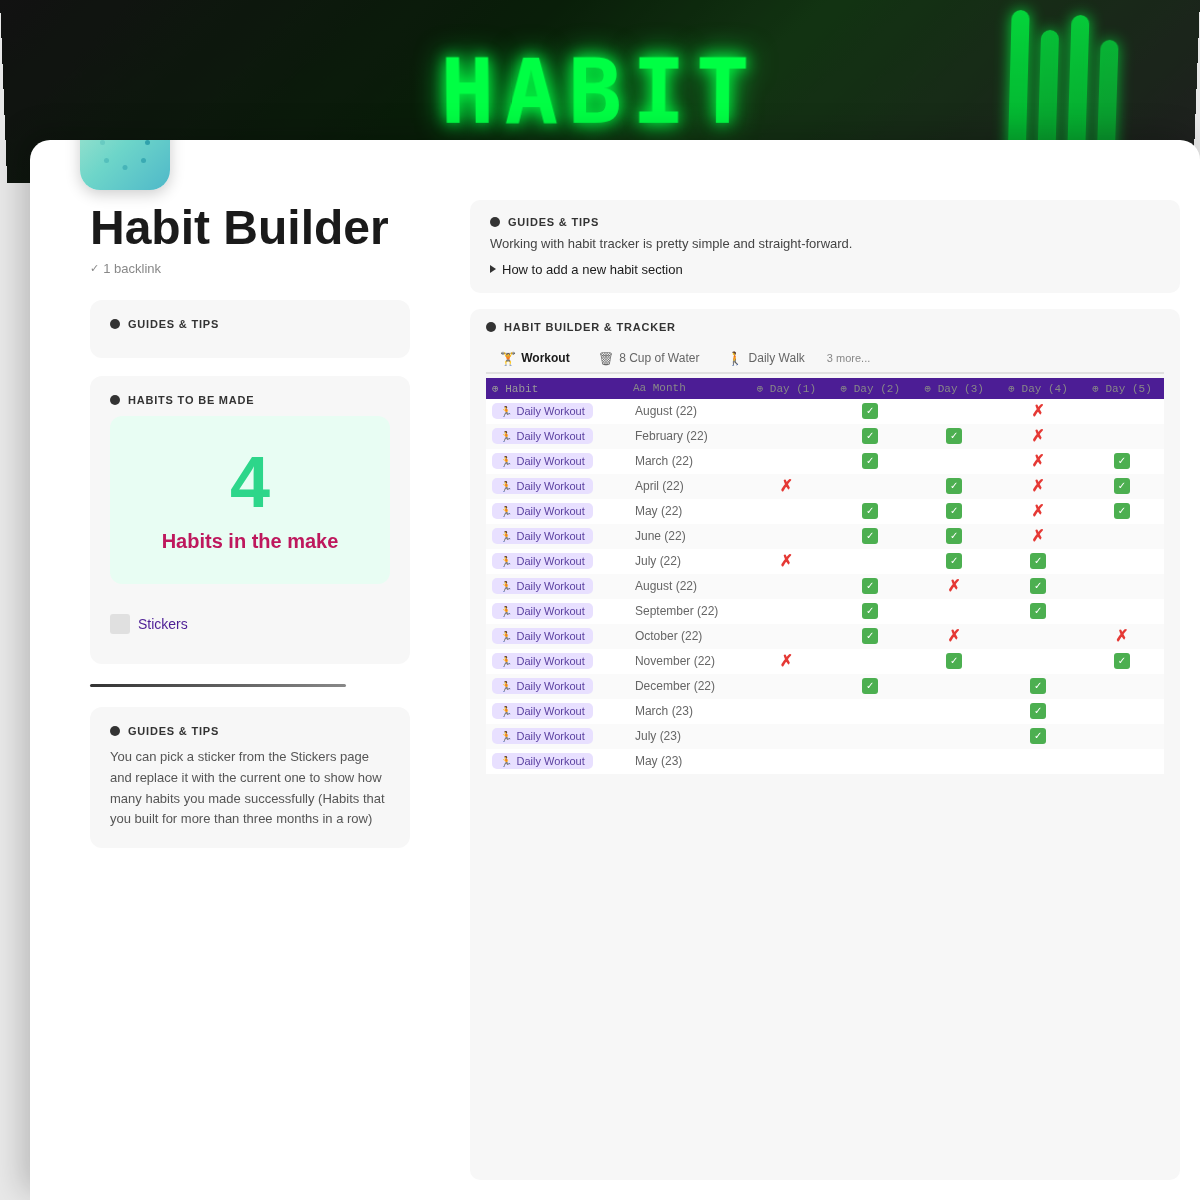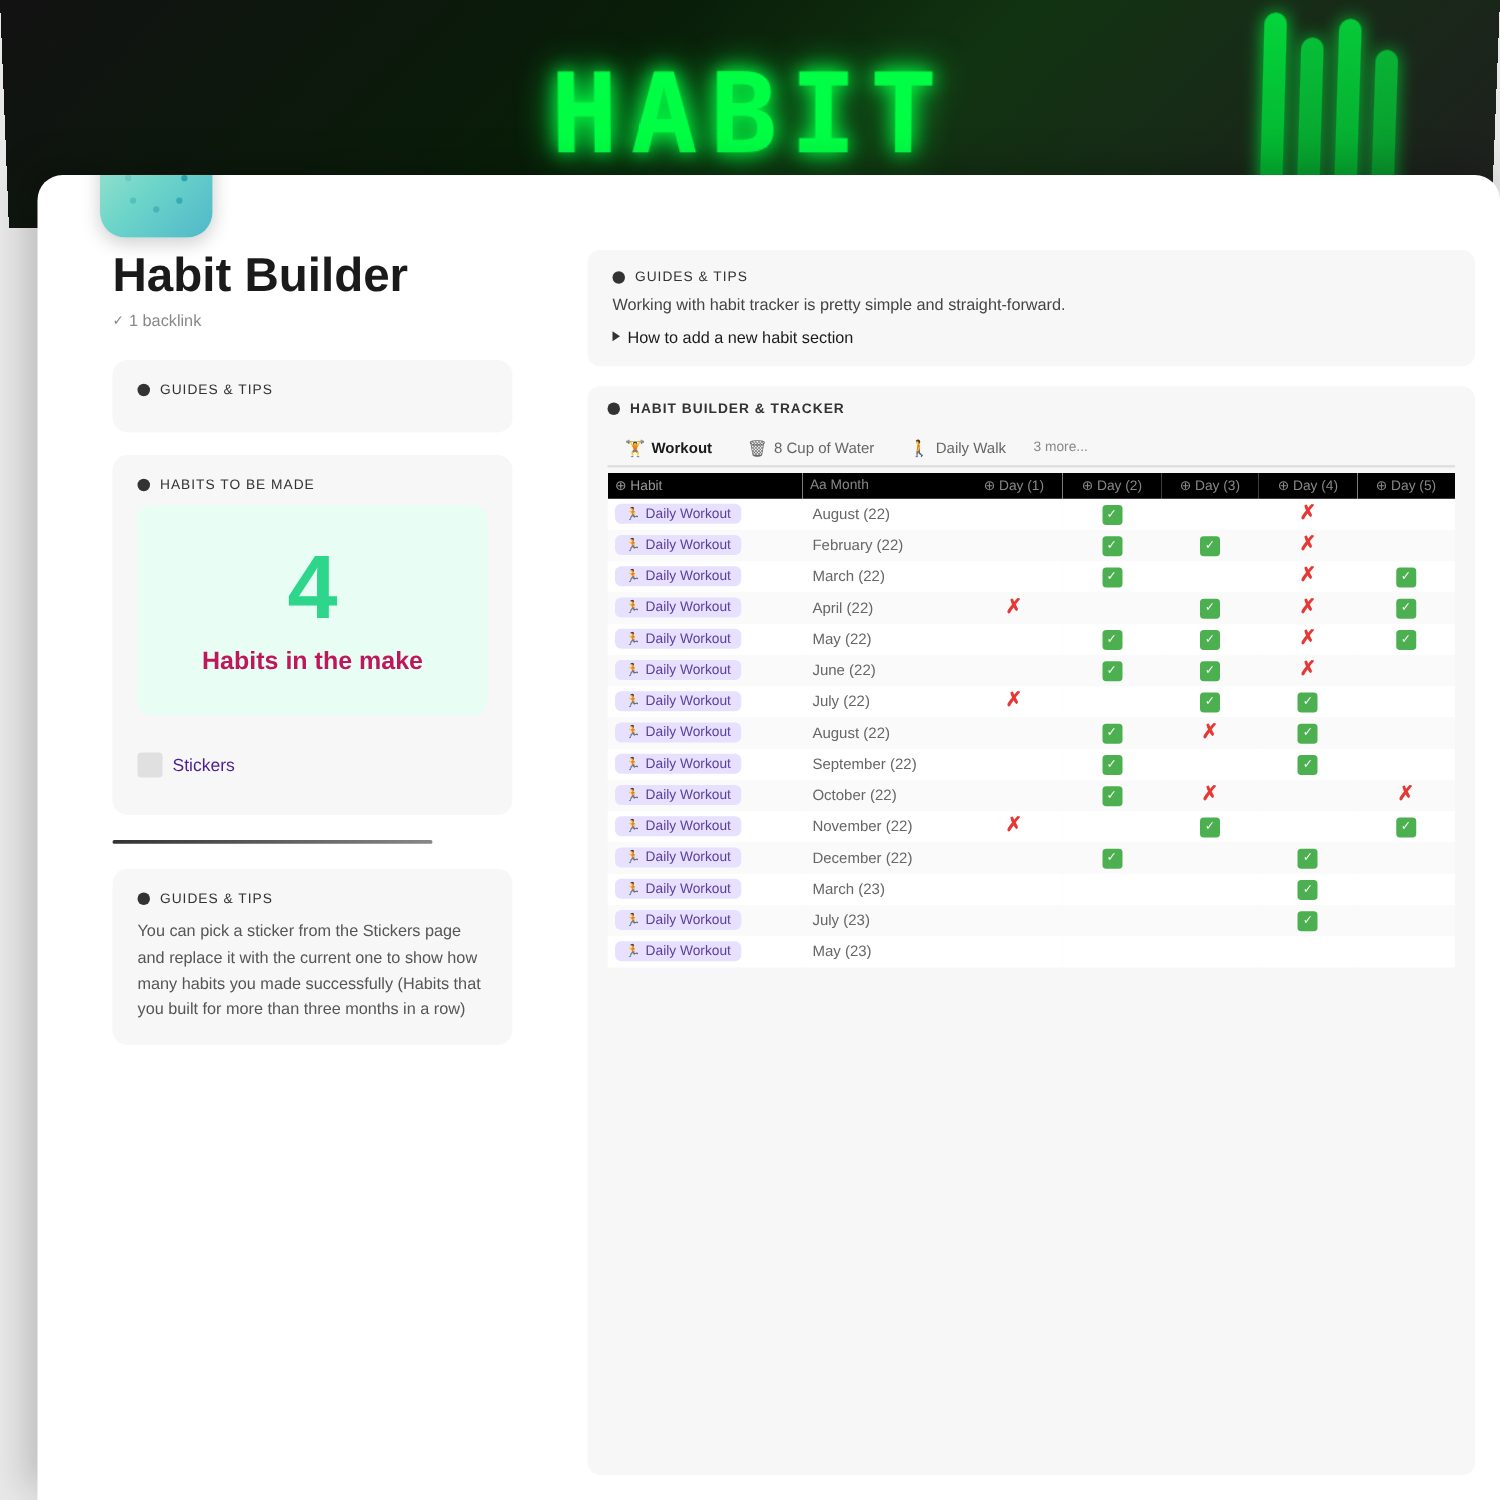--- a/index.html
+++ b/index.html
@@ -72,21 +72,21 @@
 
     
     .left-panel {
       width: 420px;
       min-width: 420px;
       padding: 0 40px 20px 60px;
       overflow-y: auto;
     }
 
     .page-title {
-      font-size: 38px;
+      font-size: 48px;
       font-weight: 800;
       color: #1a1a1a;
       margin-bottom: 6px;
     }
     .backlink {
       font-size: 13px;
       color: #888;
       display: flex;
       align-items: center;
       gap: 4px;
@@ -108,21 +108,21 @@
     }
     .section-dot {
       width: 10px;
       height: 10px;
       border-radius: 50%;
       background: #333;
       flex-shrink: 0;
     }
     .section-title {
       font-size: 11px;
-      font-weight: 400;
+      font-weight: 700;
       letter-spacing: 0.8px;
       color: #333;
       text-transform: uppercase;
     }
     .section-text {
       font-size: 13px;
       color: #555;
       line-height: 1.6;
     }
 
@@ -282,24 +282,25 @@
       font-size: 12px;
       width: 100%;
     }
     thead th {
       padding: 4px 6px;
       text-align: center;
       font-size: 11px;
       color: #888;
       font-weight: 500;
       white-space: nowrap;
-      background: #000000;
+      background: #4c1d95;
       position: sticky;
       top: 0;
       z-index: 2;
+      font-family: Liberation Mono, monospace;
     }
     thead th.habit-col {
       text-align: left;
       color: #999;
     }
     thead th.month-col {
       text-align: left;
     }
     tbody tr td {
       padding: 3px 6px;

